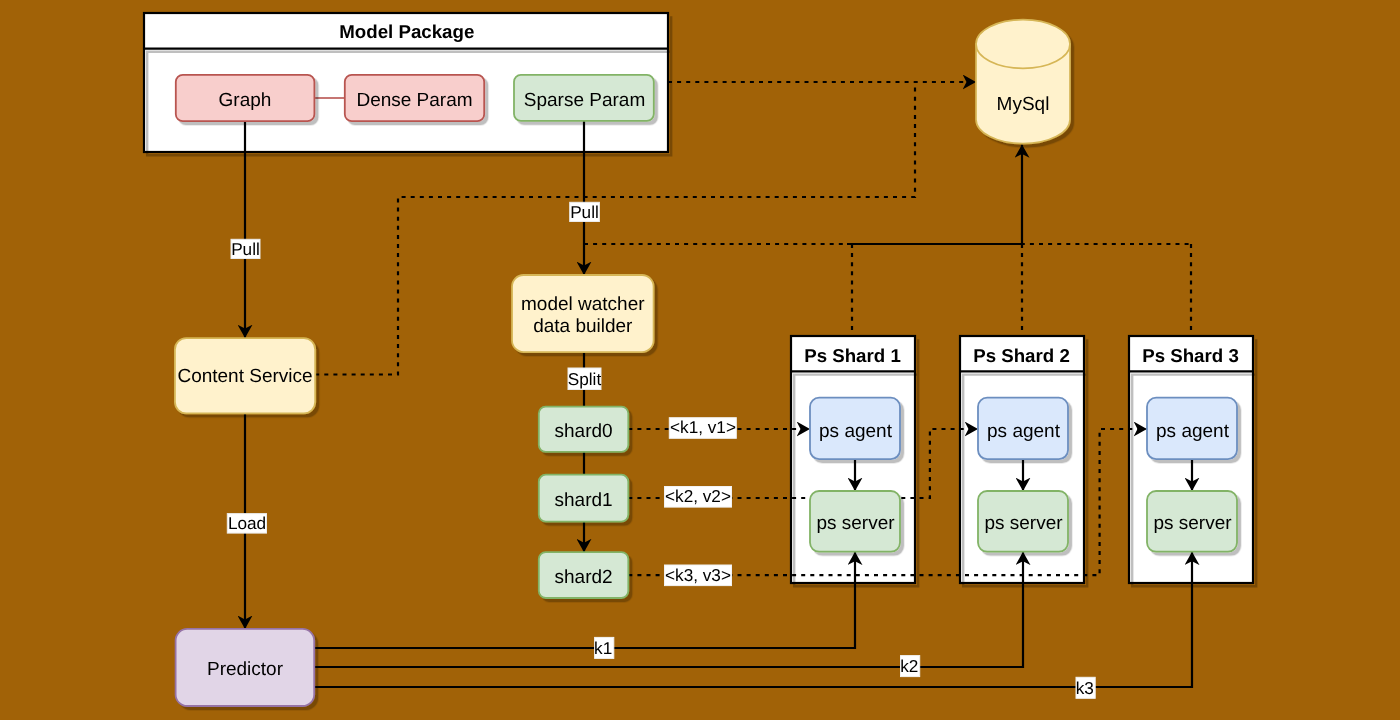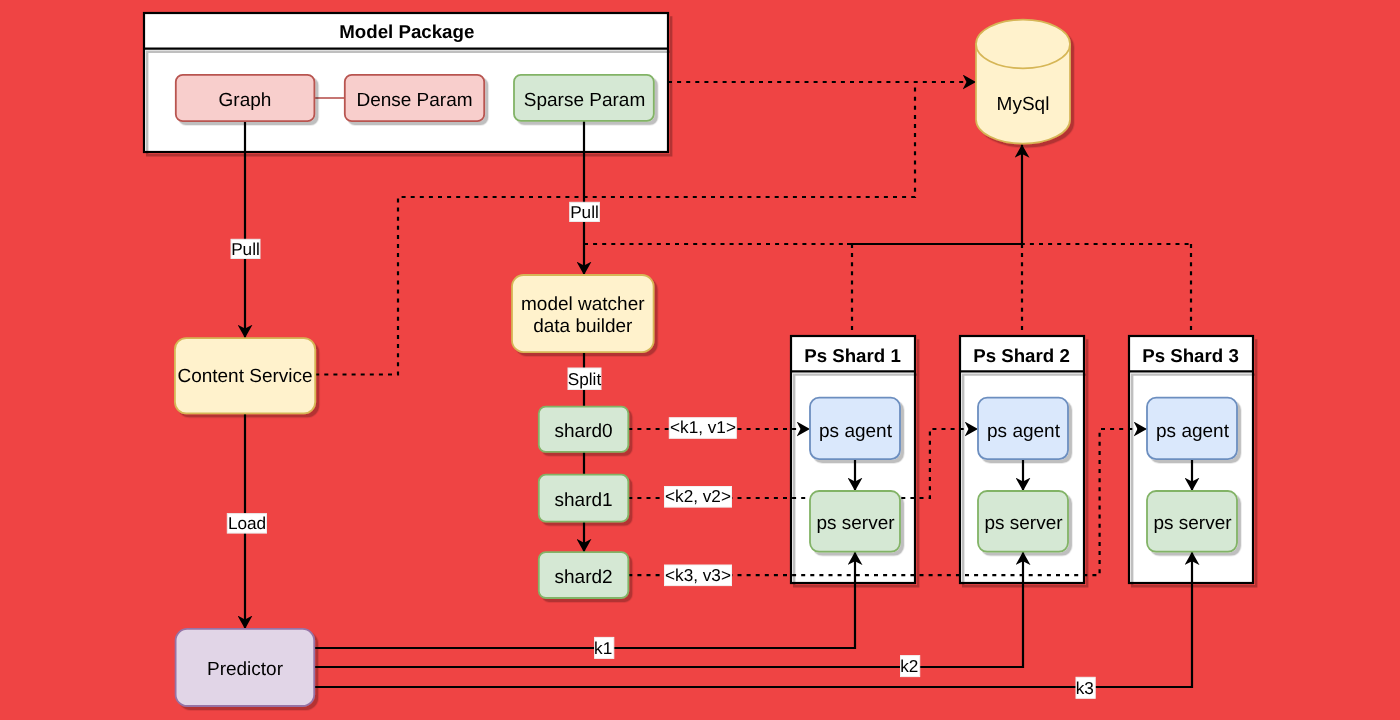--- a/index.html
+++ b/index.html
@@ -3,21 +3,21 @@
 <meta charset="utf-8">
 <title>Model Serving Architecture Diagram</title>
 <style>
   html, body {
     margin: 0; padding: 0;
     width: 1400px; height: 720px;
     background: #ffffff;
     overflow: hidden;
     font-family: "Liberation Sans", sans-serif;
   }
-  #canvas { position: relative; width: 1400px; height: 720px; background: #ef4444; }
+  #canvas { position: relative; width: 1400px; height: 720px; background: #a16207; }
   svg.diagram { position: absolute; left: 0; top: 0; display: block; will-change: transform; }
   text { font-family: "Liberation Sans", sans-serif; fill: #000000;
          -webkit-font-smoothing: antialiased; text-rendering: geometricPrecision; }
   .nlabel { font-size: 19px; }
   .clabel { font-size: 18.7px; font-weight: bold; }
   .elabel { font-size: 17.2px; }
 </style>
 </head>
 <body>
 

